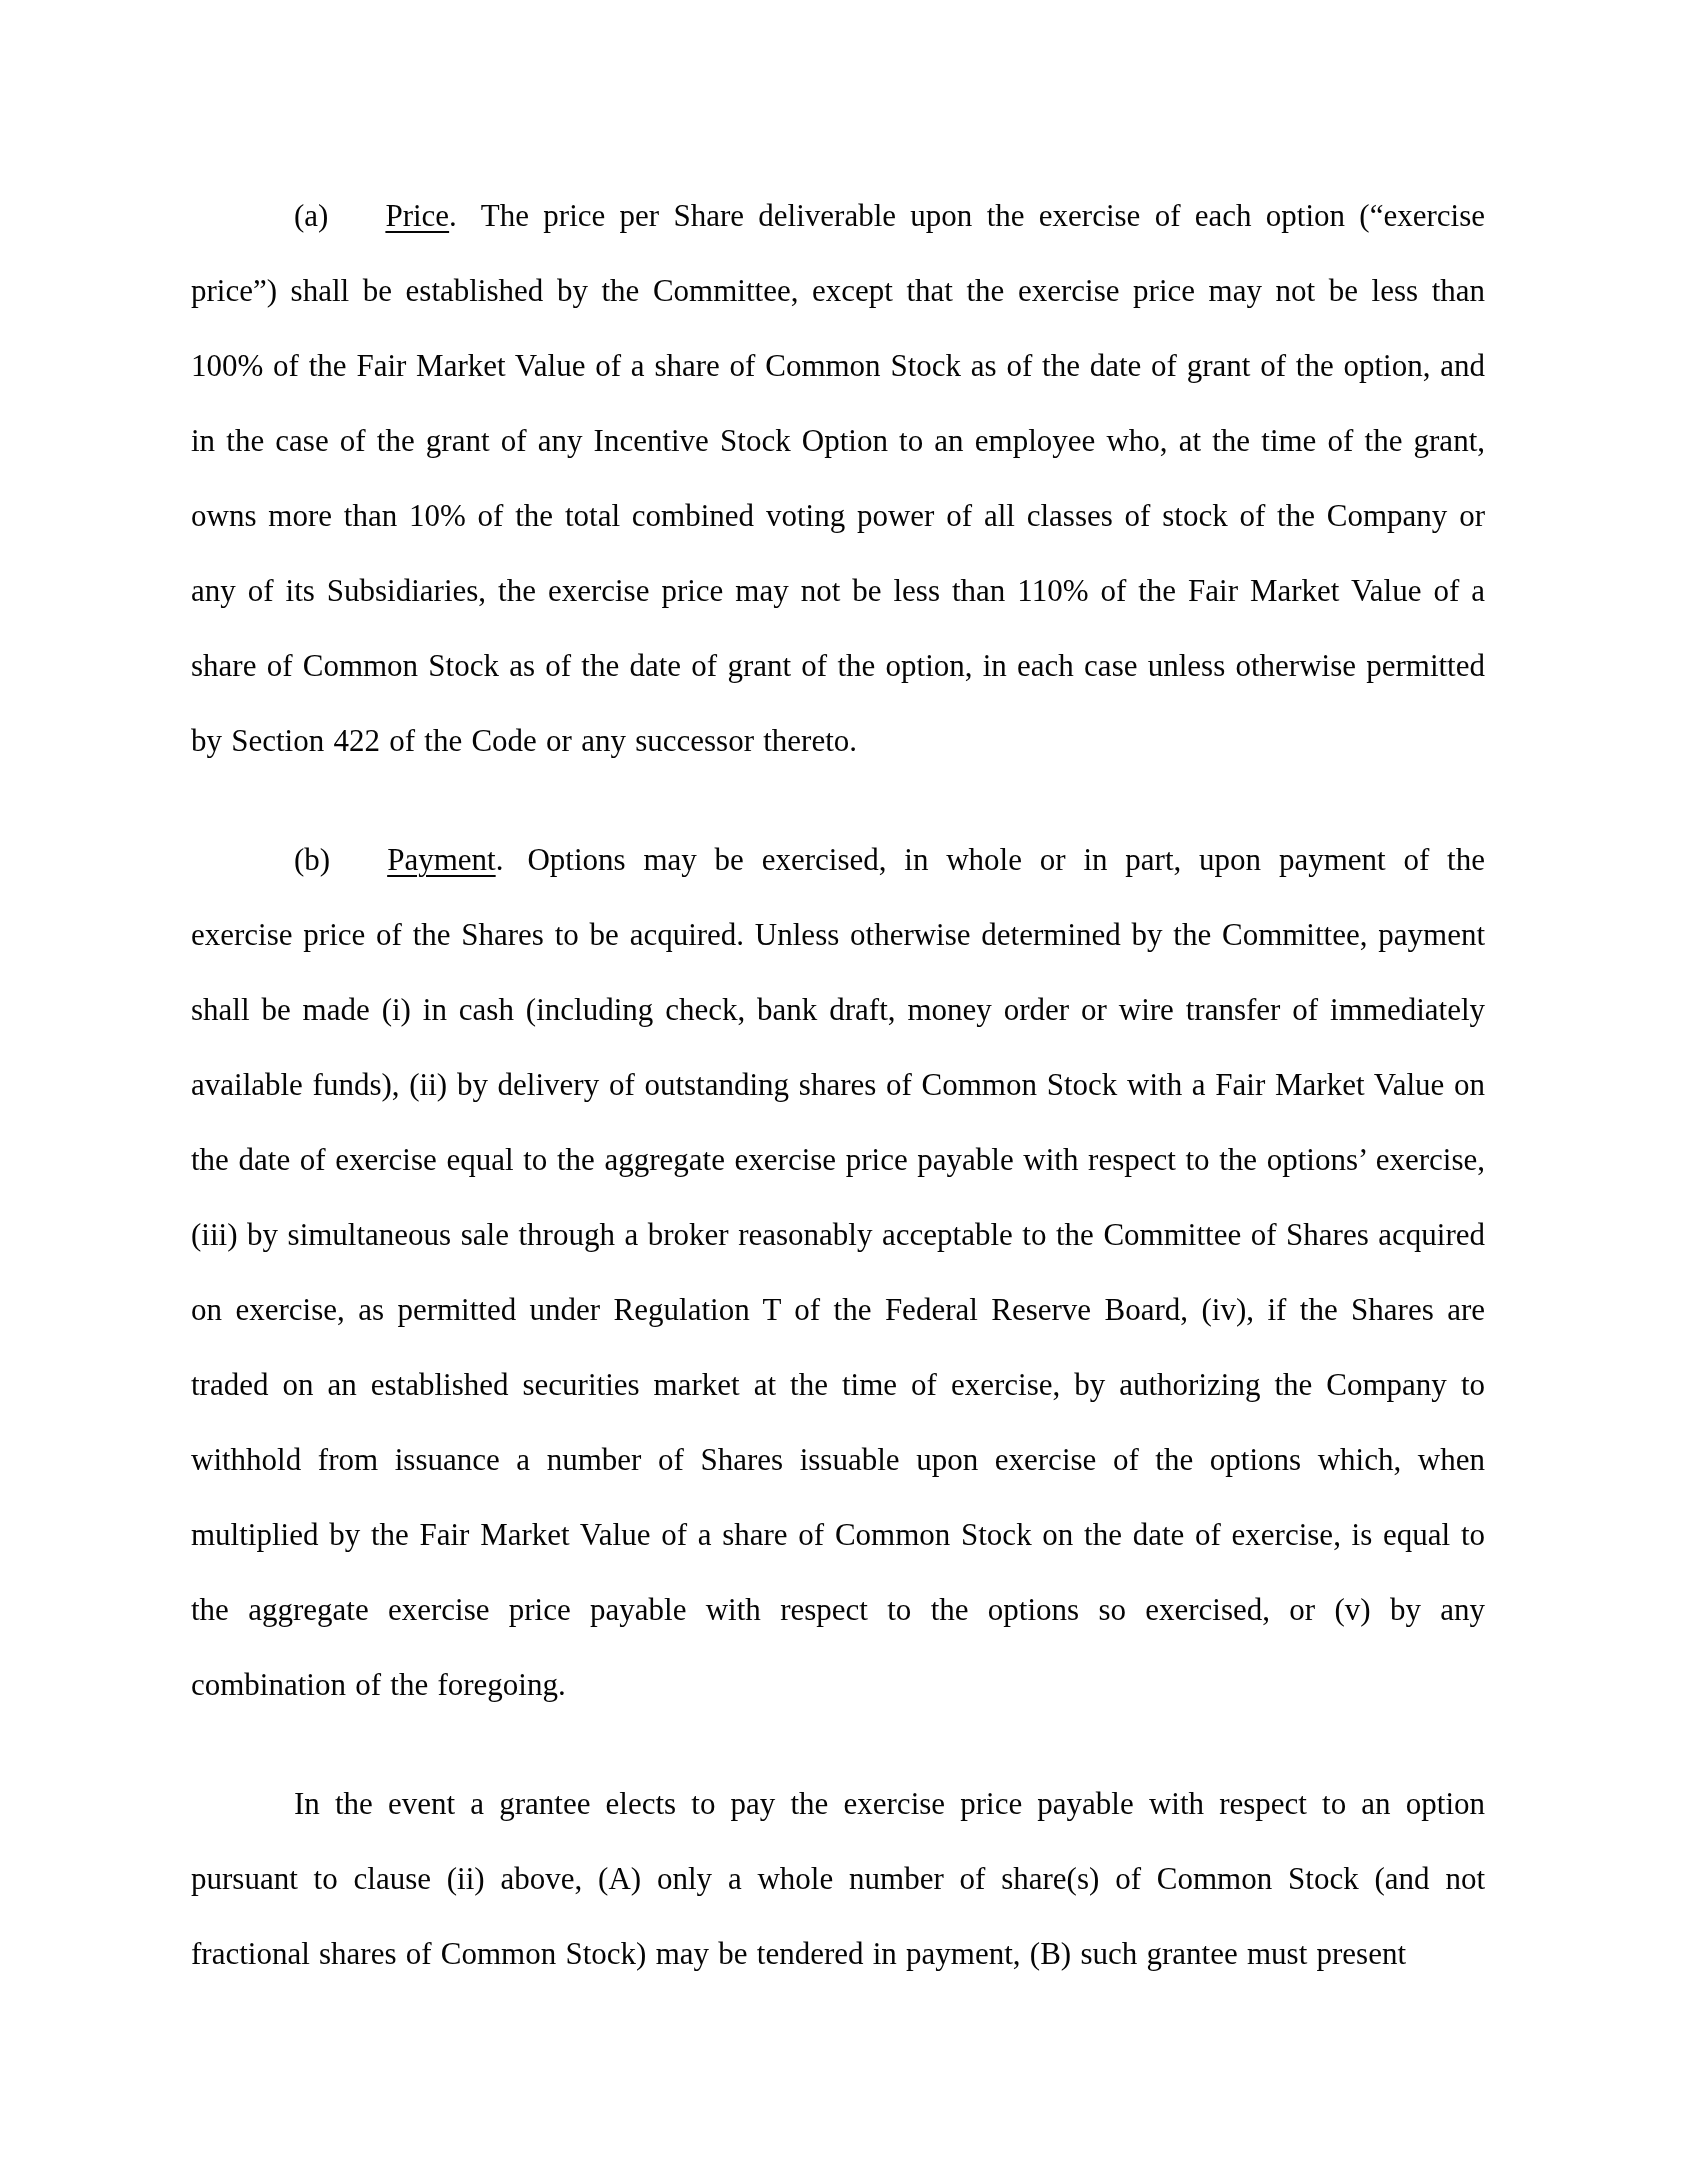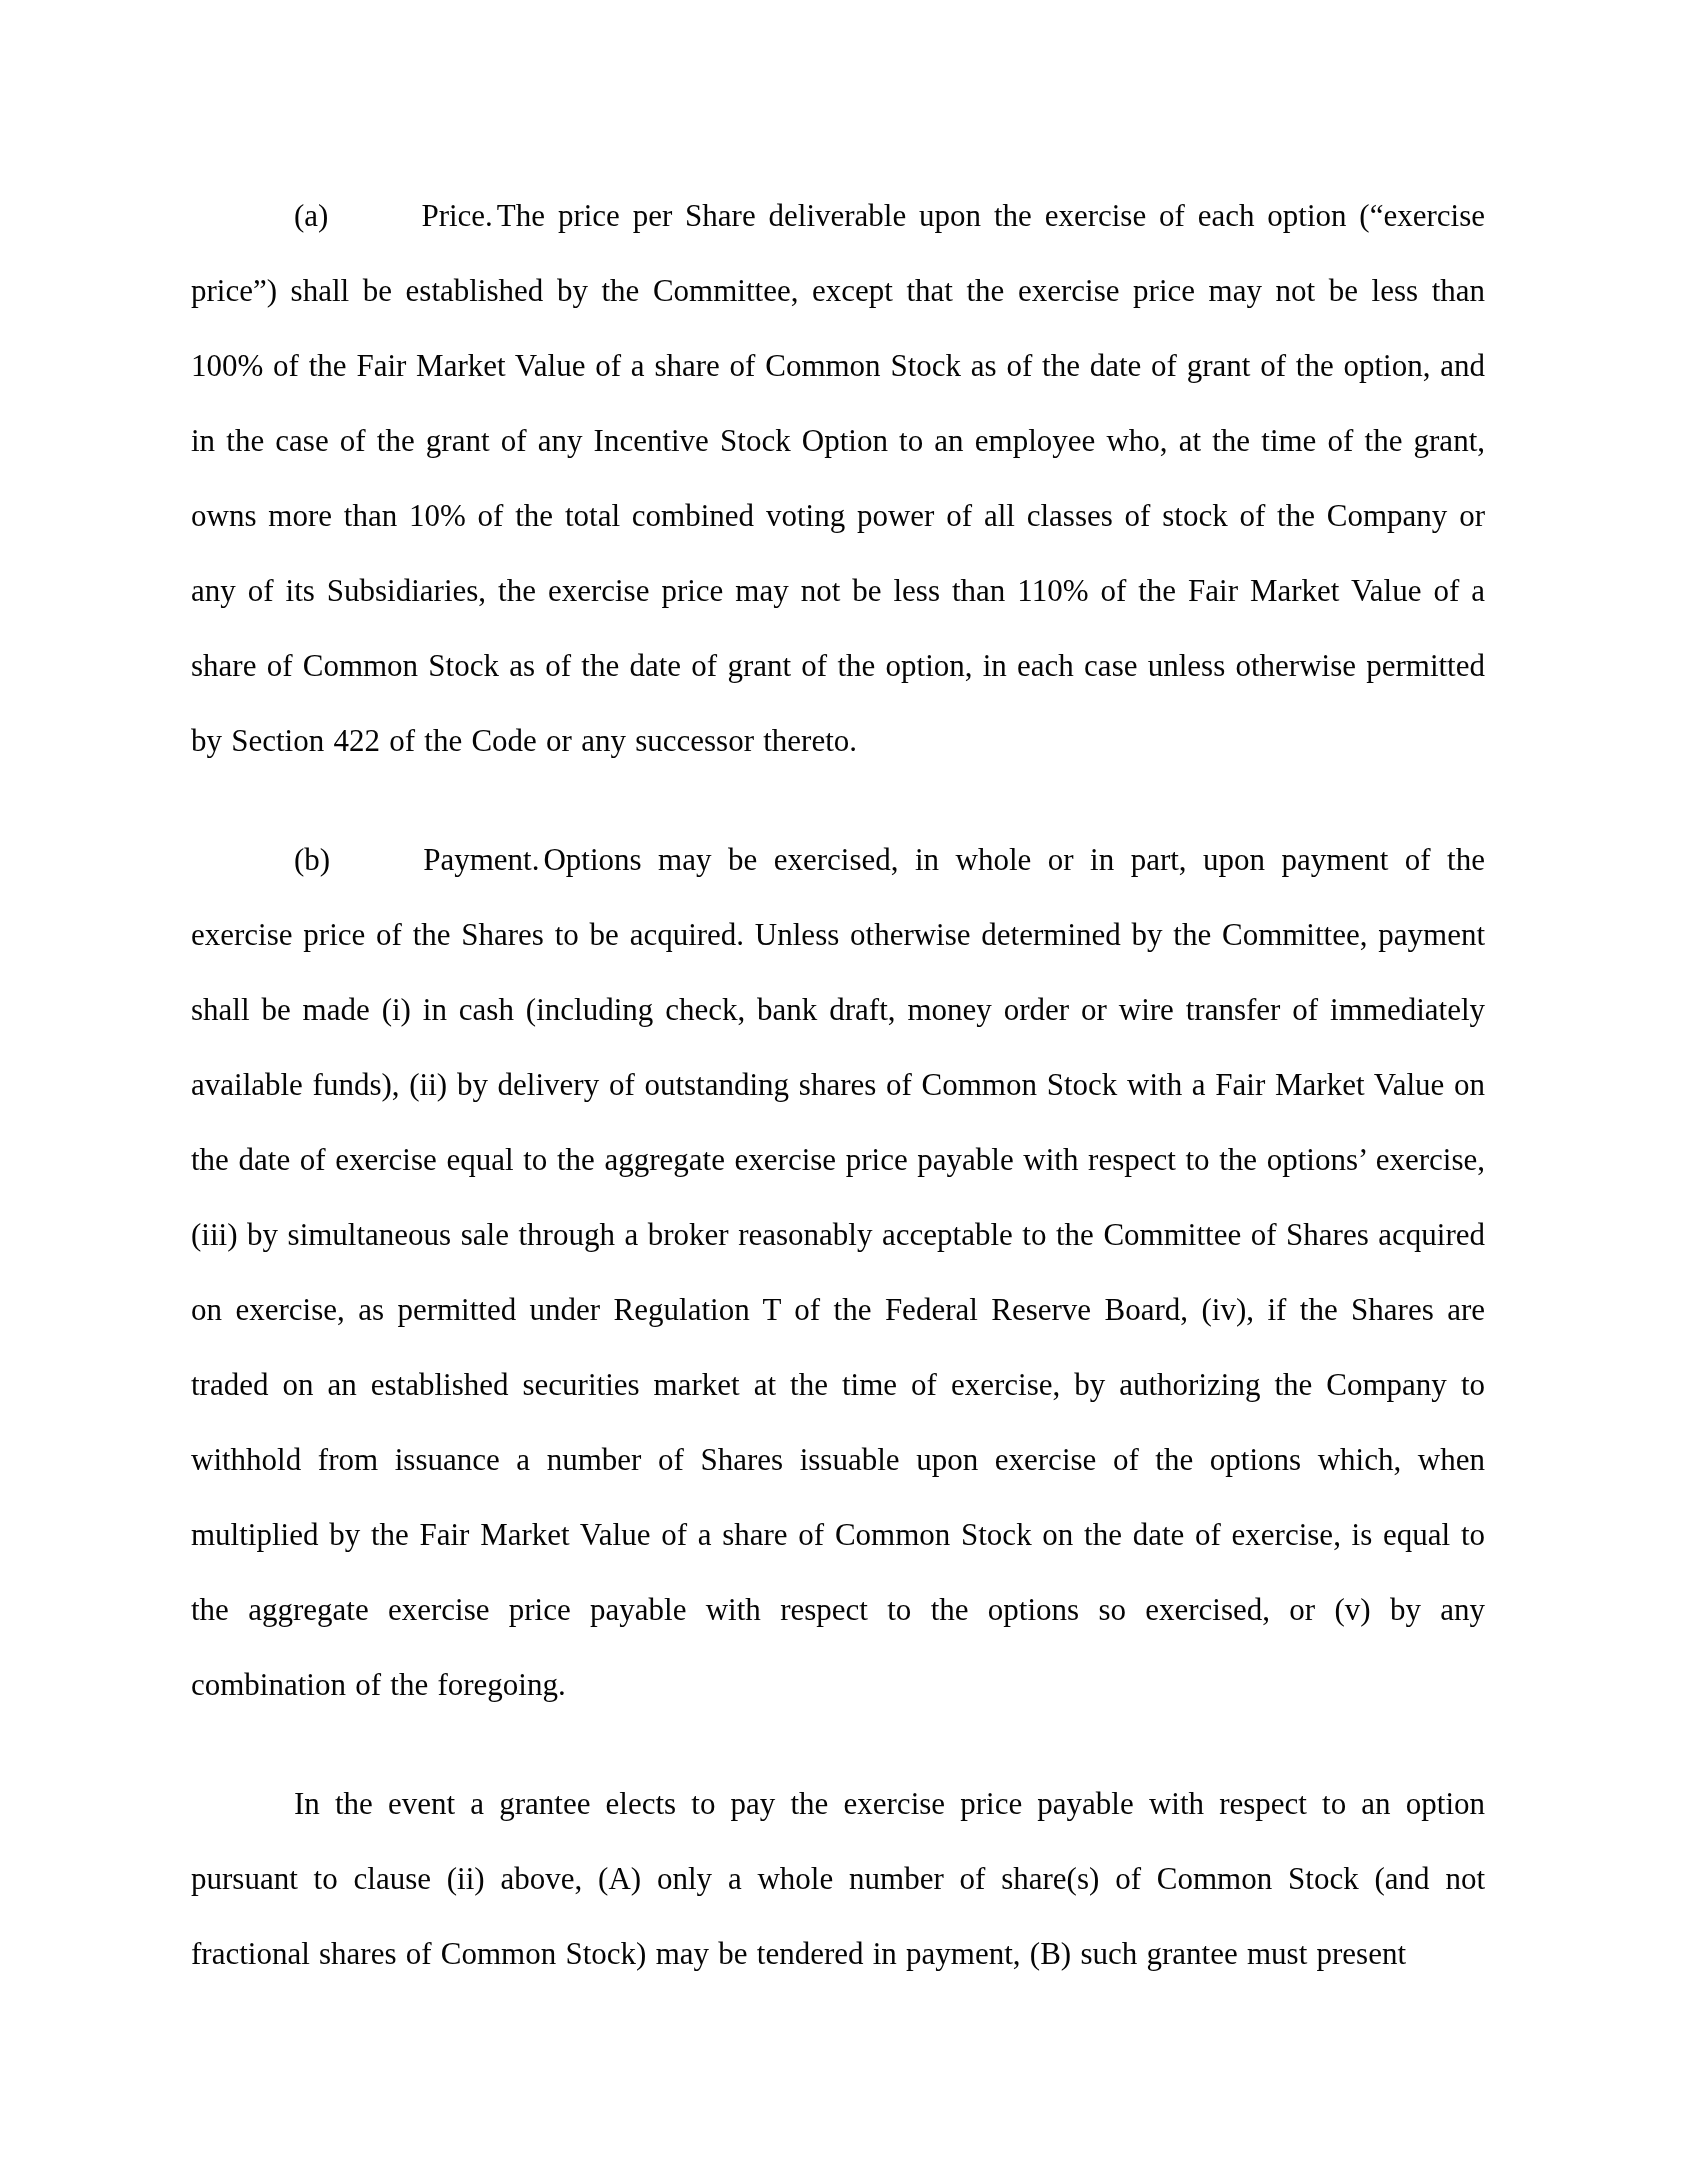--- a/index.html
+++ b/index.html
@@ -33,26 +33,26 @@
   }
   .indent {
     display: inline-block;
     width: 103px;
   }
   .tab {
     display: inline-block;
     width: 57px;
   }
   .heading {
+    text-decoration: underline;
     text-underline-offset: 5px;
     text-decoration-thickness: 2px;
-    margin-left: 36px;
   }
   .after-gap {
-    margin-left: 4px;
+    margin-left: 24px;
   }
   .page-number {
     text-align: center;
     margin-top: 0;
   }
 </style>
 </head>
 <body>
 
 <div class="sheet">

